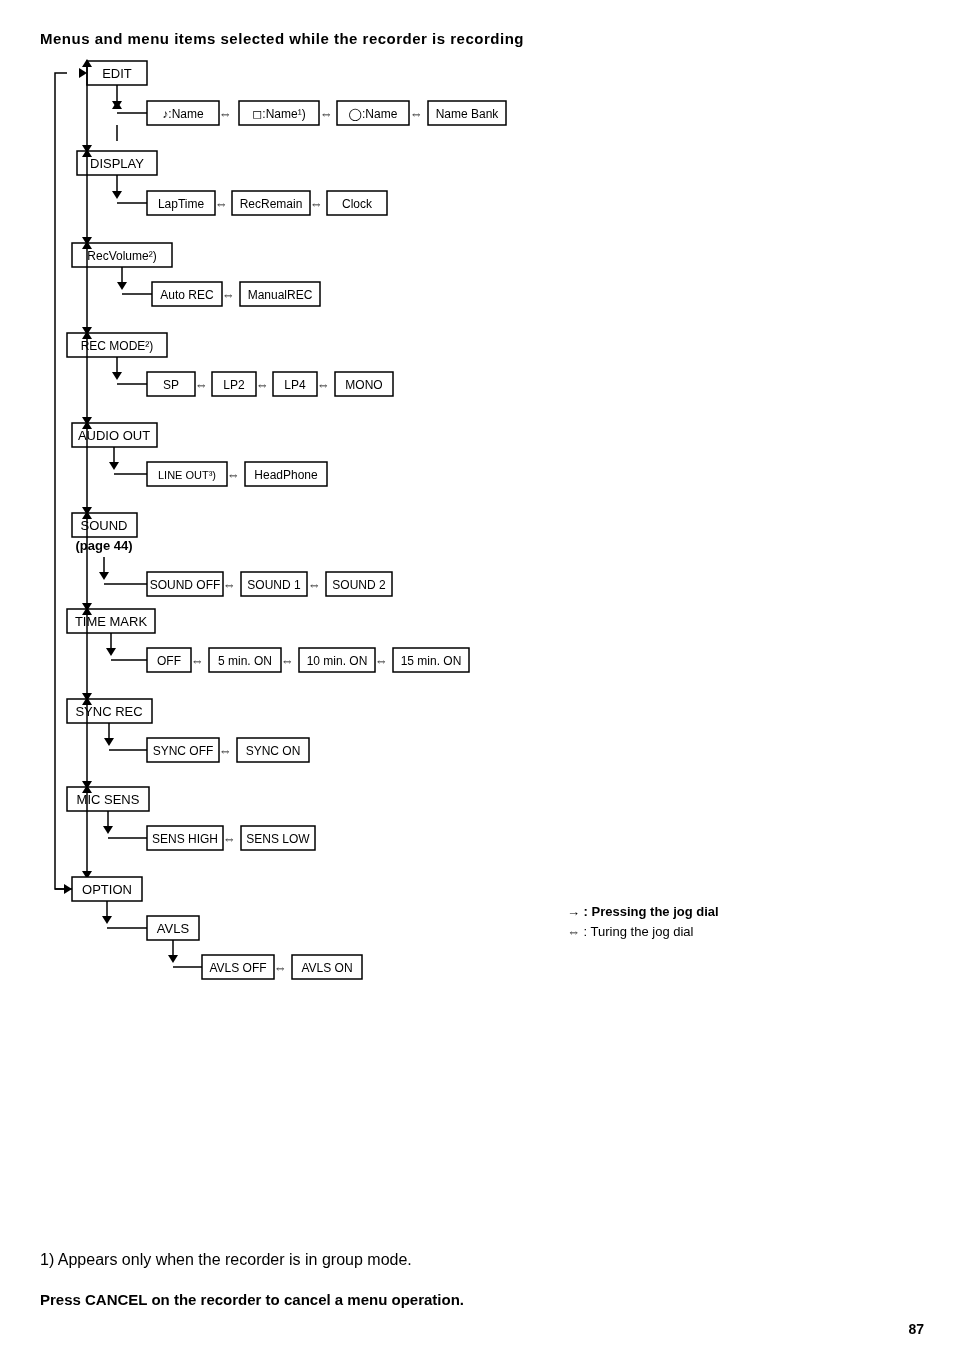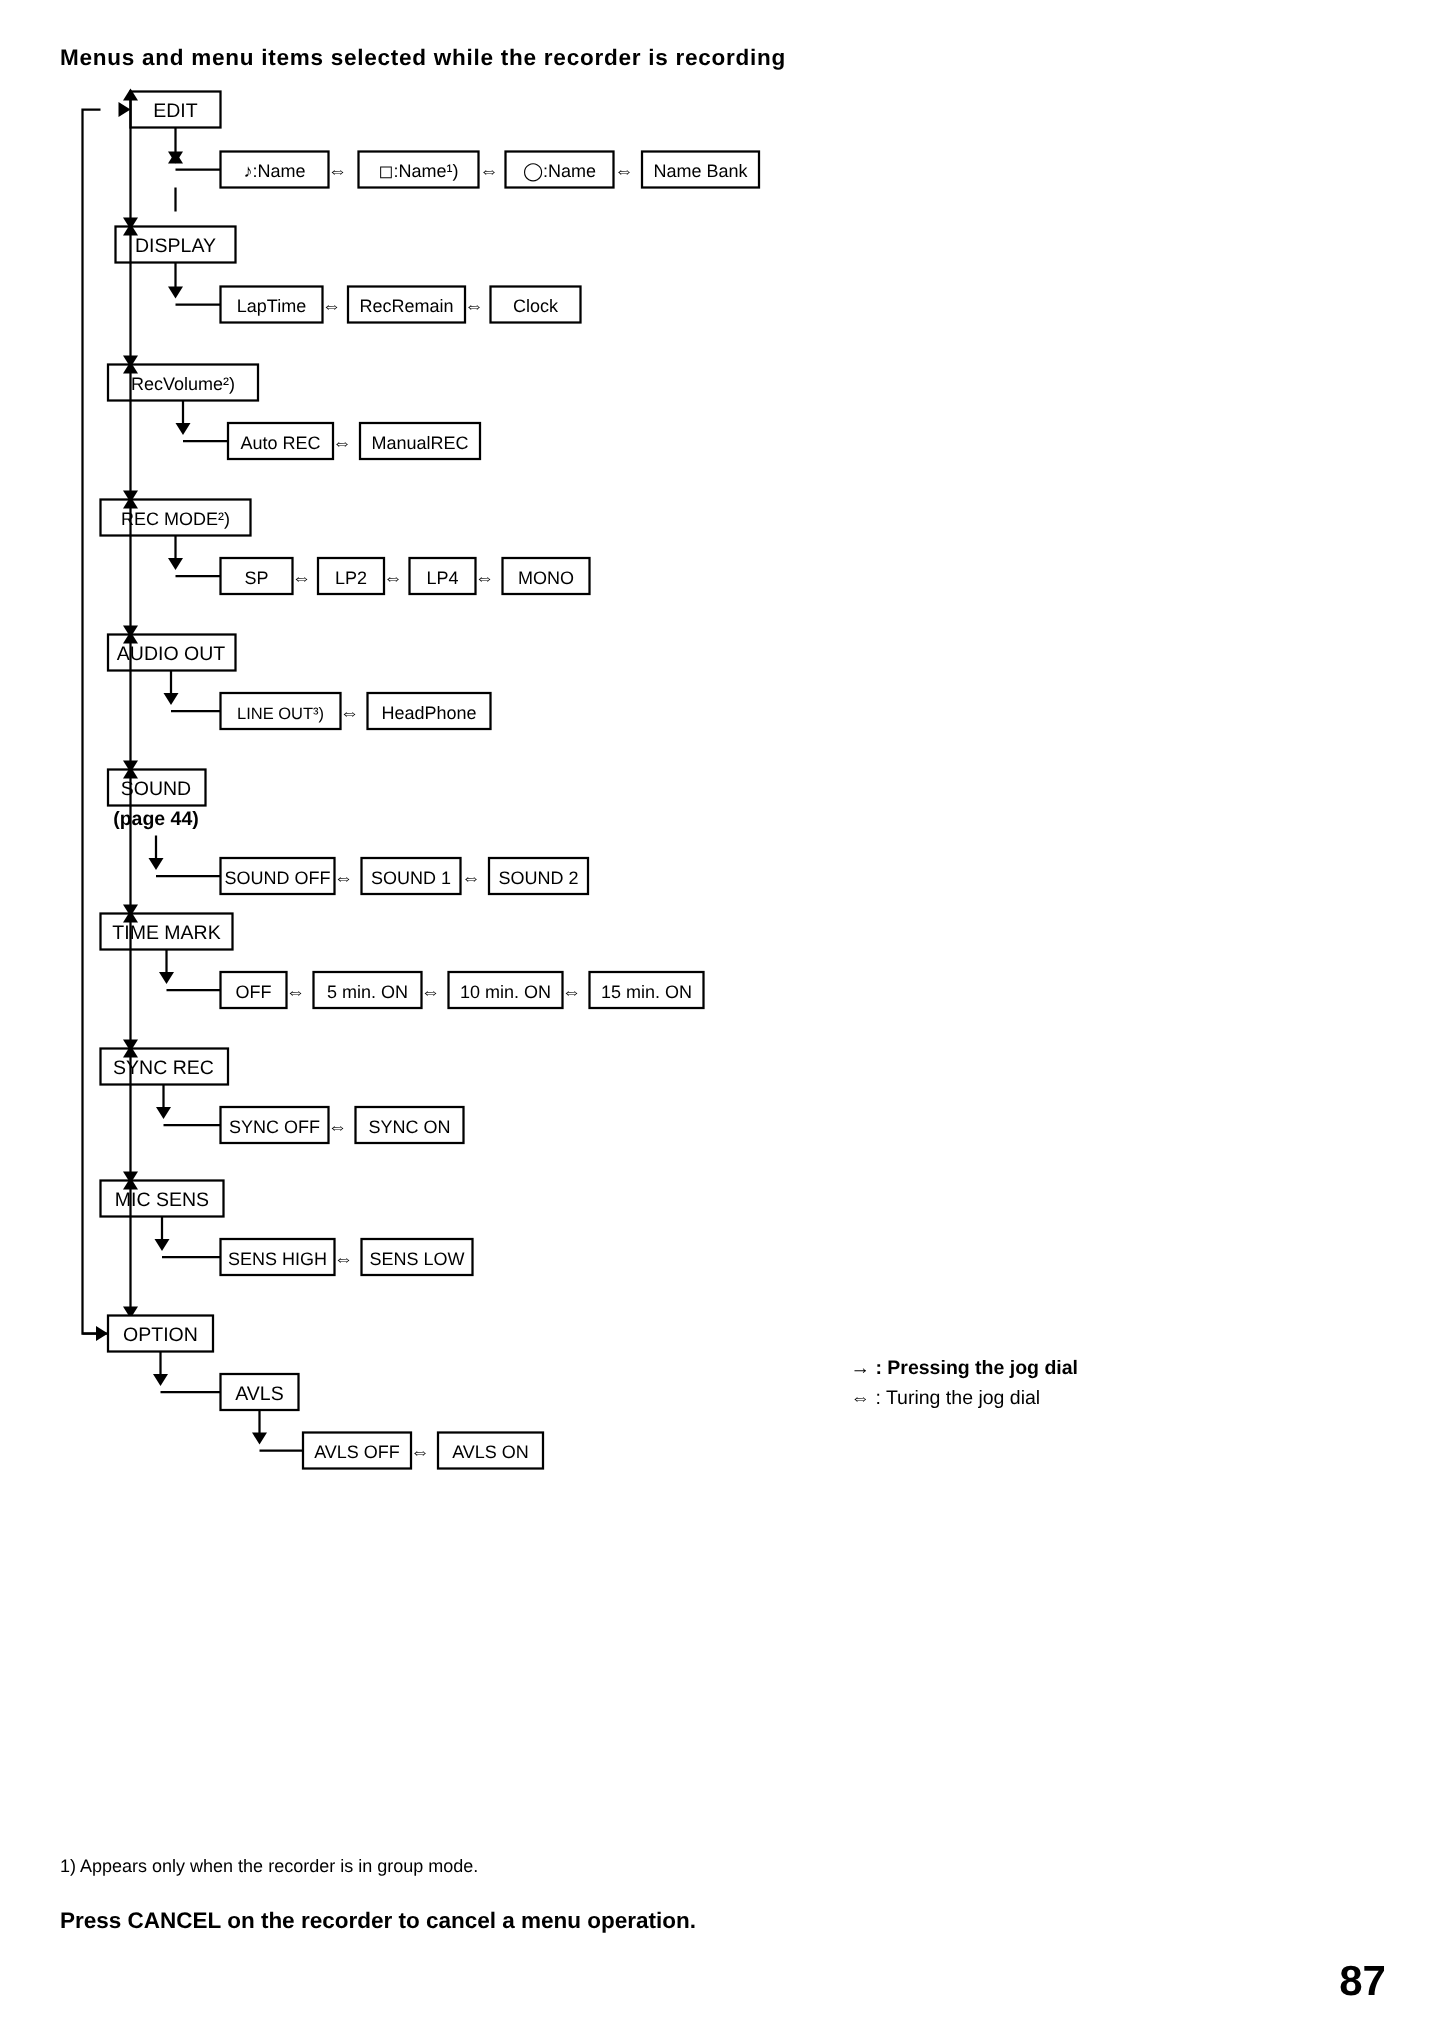--- a/index.html
+++ b/index.html
@@ -27,36 +27,36 @@
     }
 
     
     .diagram-svg {
       width: 860px;
       overflow: visible;
     }
 
     
     .footnotes {
-      margin-top: 20px;
-      font-size: 12px;
+      margin-top: 32px;
+      font-size: 16px;
       line-height: 1.7;
     }
 
     .press-cancel {
       font-weight: bold;
       font-size: 15px;
       margin-top: 18px;
     }
 
     .page-number {
       position: absolute;
       bottom: 20px;
       right: 30px;
-      font-size: 28px;
+      font-size: 14px;
       font-weight: bold;
     }
   </style>
 </head>
 <body>
 
 <h2 class="page-title">Menus and menu items selected while the recorder is recording</h2>
 
 <div class="diagram-container">
   <svg class="diagram-svg" viewBox="0 0 860 1160" xmlns="http://www.w3.org/2000/svg">

